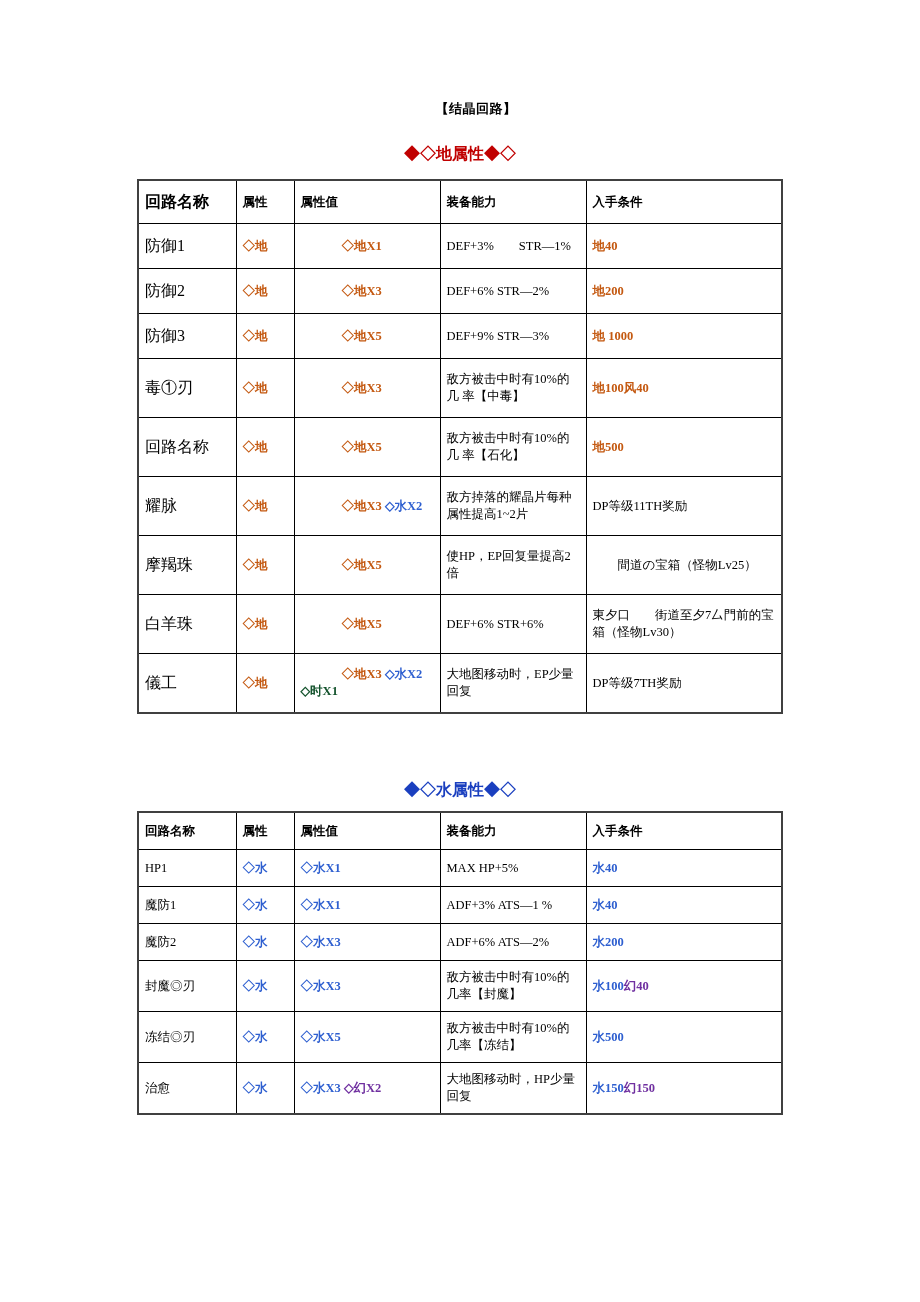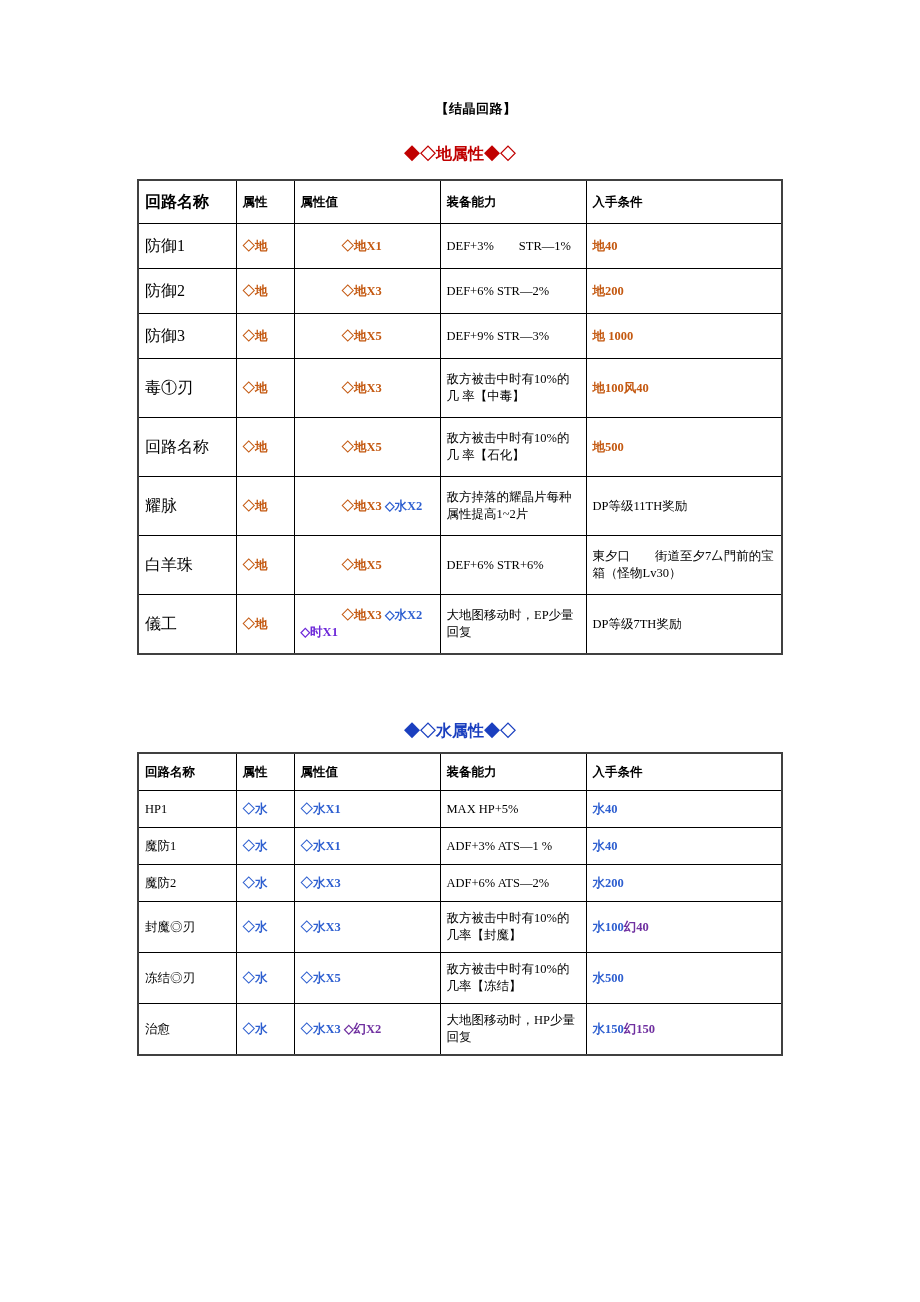--- a/index.html
+++ b/index.html
@@ -101,21 +101,21 @@
     font-weight: bold;
     white-space: nowrap;
     margin-left: 41px;
   }
   .val-water {
     color: #2e5fd0;
     font-weight: bold;
     white-space: nowrap;
   }
   .val-time {
-    color: #6d28d9;
+    color: #14532d;
     font-weight: bold;
     white-space: nowrap;
   }
   .val-illusion {
     color: #7030a0;
     font-weight: bold;
     white-space: nowrap;
   }
   .cond-earth {
     color: #c45911;
@@ -221,20 +221,27 @@
             <td><span class="cond-earth">地500</span></td>
           </tr>
           <tr class="tall">
             <td class="name-cell">耀脉</td>
             <td class="attr-earth">◇地</td>
             <td><span class="val-earth">◇地X3</span> <span class="val-water">◇水X2</span></td>
             <td class="ability">敌方掉落的耀晶片每种属性提高1~2片</td>
             <td><span class="cond-plain">DP等级11TH奖励</span></td>
           </tr>
           <tr class="tall">
+            <td class="name-cell">摩羯珠</td>
+            <td class="attr-earth">◇地</td>
+            <td><span class="val-earth">◇地X5</span></td>
+            <td class="ability">使HP，EP回复量提高2倍</td>
+            <td><span class="cond-plain">　　間道の宝箱（怪物Lv25）</span></td>
+          </tr>
+          <tr class="tall">
             <td class="name-cell">白羊珠</td>
             <td class="attr-earth">◇地</td>
             <td><span class="val-earth">◇地X5</span></td>
             <td class="ability">DEF+6%  STR+6%</td>
             <td><span class="cond-plain">東夕口　　街道至夕7厶門前的宝箱（怪物Lv30）</span></td>
           </tr>
           <tr class="tall">
             <td class="name-cell">儀工</td>
             <td class="attr-earth">◇地</td>
             <td><span class="val-earth">◇地X3</span> <span class="val-water">◇水X2</span> <span class="val-time">◇时X1</span></td>

